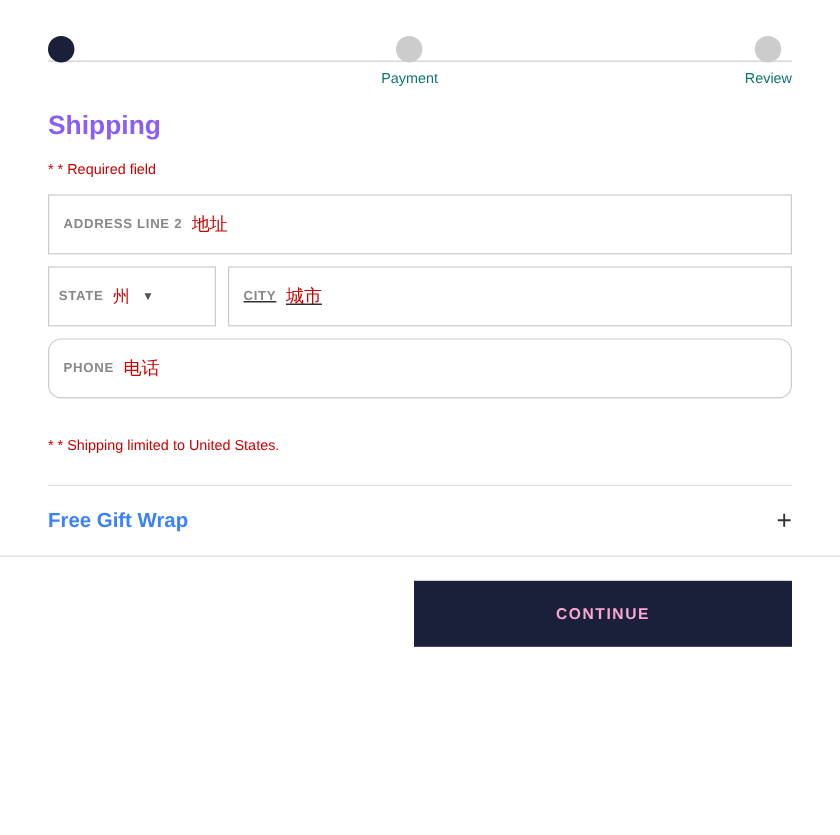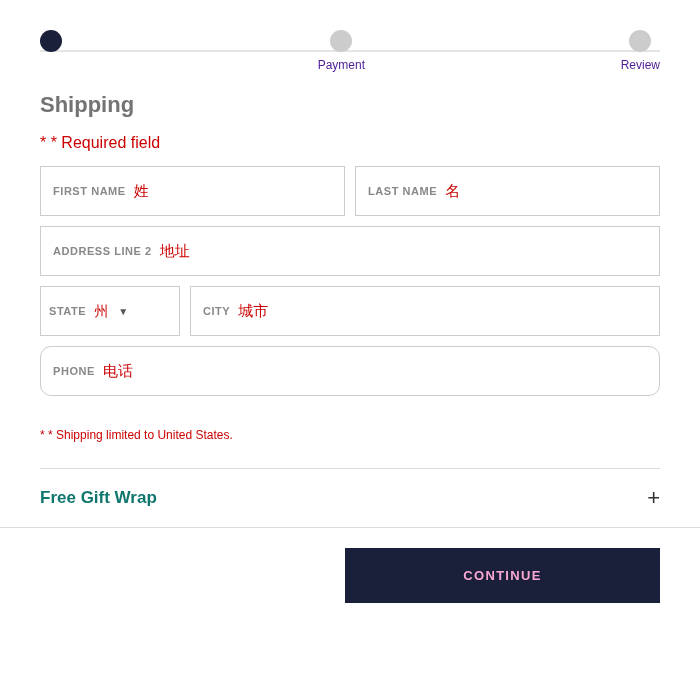--- a/index.html
+++ b/index.html
@@ -50,37 +50,37 @@
       width: 22px;
       height: 22px;
       border-radius: 50%;
       background: #ccc;
     }
     .step-dot.active {
       background: #1a1f3a;
     }
     .step-label {
       font-size: 12px;
-      color: #4c1d95;
+      color: #0f766e;
       margin-top: 6px;
     }
 
     .page-title {
       font-size: 22px;
       font-weight: bold;
-      color: #737373;
+      color: #8b5cf6;
       padding: 10px 40px 0 40px;
     }
 
     
     .form-section {
       padding: 16px 40px 0 40px;
     }
     .required-note {
-      font-size: 16px;
+      font-size: 12px;
       color: #555;
       margin-bottom: 14px;
     }
     .required-note span {
       color: #c00;
     }
 
     .form-row {
       display: flex;
       gap: 10px;
@@ -164,21 +164,21 @@
     .gift-wrap-row {
       display: flex;
       justify-content: space-between;
       align-items: center;
       padding: 18px 40px;
       border-bottom: 1px solid #ddd;
     }
     .gift-wrap-label {
       font-size: 17px;
       font-weight: 600;
-      color: #0f766e;
+      color: #3b82f6;
     }
     .plus-icon {
       font-size: 22px;
       color: #333;
       font-weight: 300;
       line-height: 1;
     }
 
     
     .continue-section {
@@ -221,50 +221,40 @@
   </div>
 </div>
 
 <div class="page-title">Shipping</div>
 
 <div class="form-section">
   <div class="required-note">
     <span>*</span> <span>* Required field</span>
   </div>
 
-  <div class="form-row">
-    <div class="form-field">
-      <span class="field-label">FIRST NAME</span>
-      <span class="field-value">姓</span>
-    </div>
-    <div class="form-field">
-      <span class="field-label">LAST NAME</span>
-      <span class="field-value">名</span>
-    </div>
-  </div>
 
   <div class="form-row">
     <div class="form-field" style="flex: 1;">
       <span class="field-label">ADDRESS LINE 2</span>
       <span class="field-value">地址</span>
     </div>
   </div>
 
 
   <div class="form-row">
     <div class="form-field state-field" style="flex: 0 0 140px;">
       <span class="field-label">STATE</span>
       <div class="select-wrapper">
         <select class="state-select">
           <option>州</option>
         </select>
         <span class="select-arrow">▼</span>
       </div>
     </div>
-    <div class="form-field" style="flex: 1;">
+    <div class="form-field" style="flex: 1; text-decoration: underline;">
       <span class="field-label">CITY</span>
       <span class="field-value">城市</span>
     </div>
   </div>
 
   <div class="form-row">
     <div class="form-field" style="flex: 1; border-radius: 11px;">
       <span class="field-label">PHONE</span>
       <span class="field-value">电话</span>
     </div>

